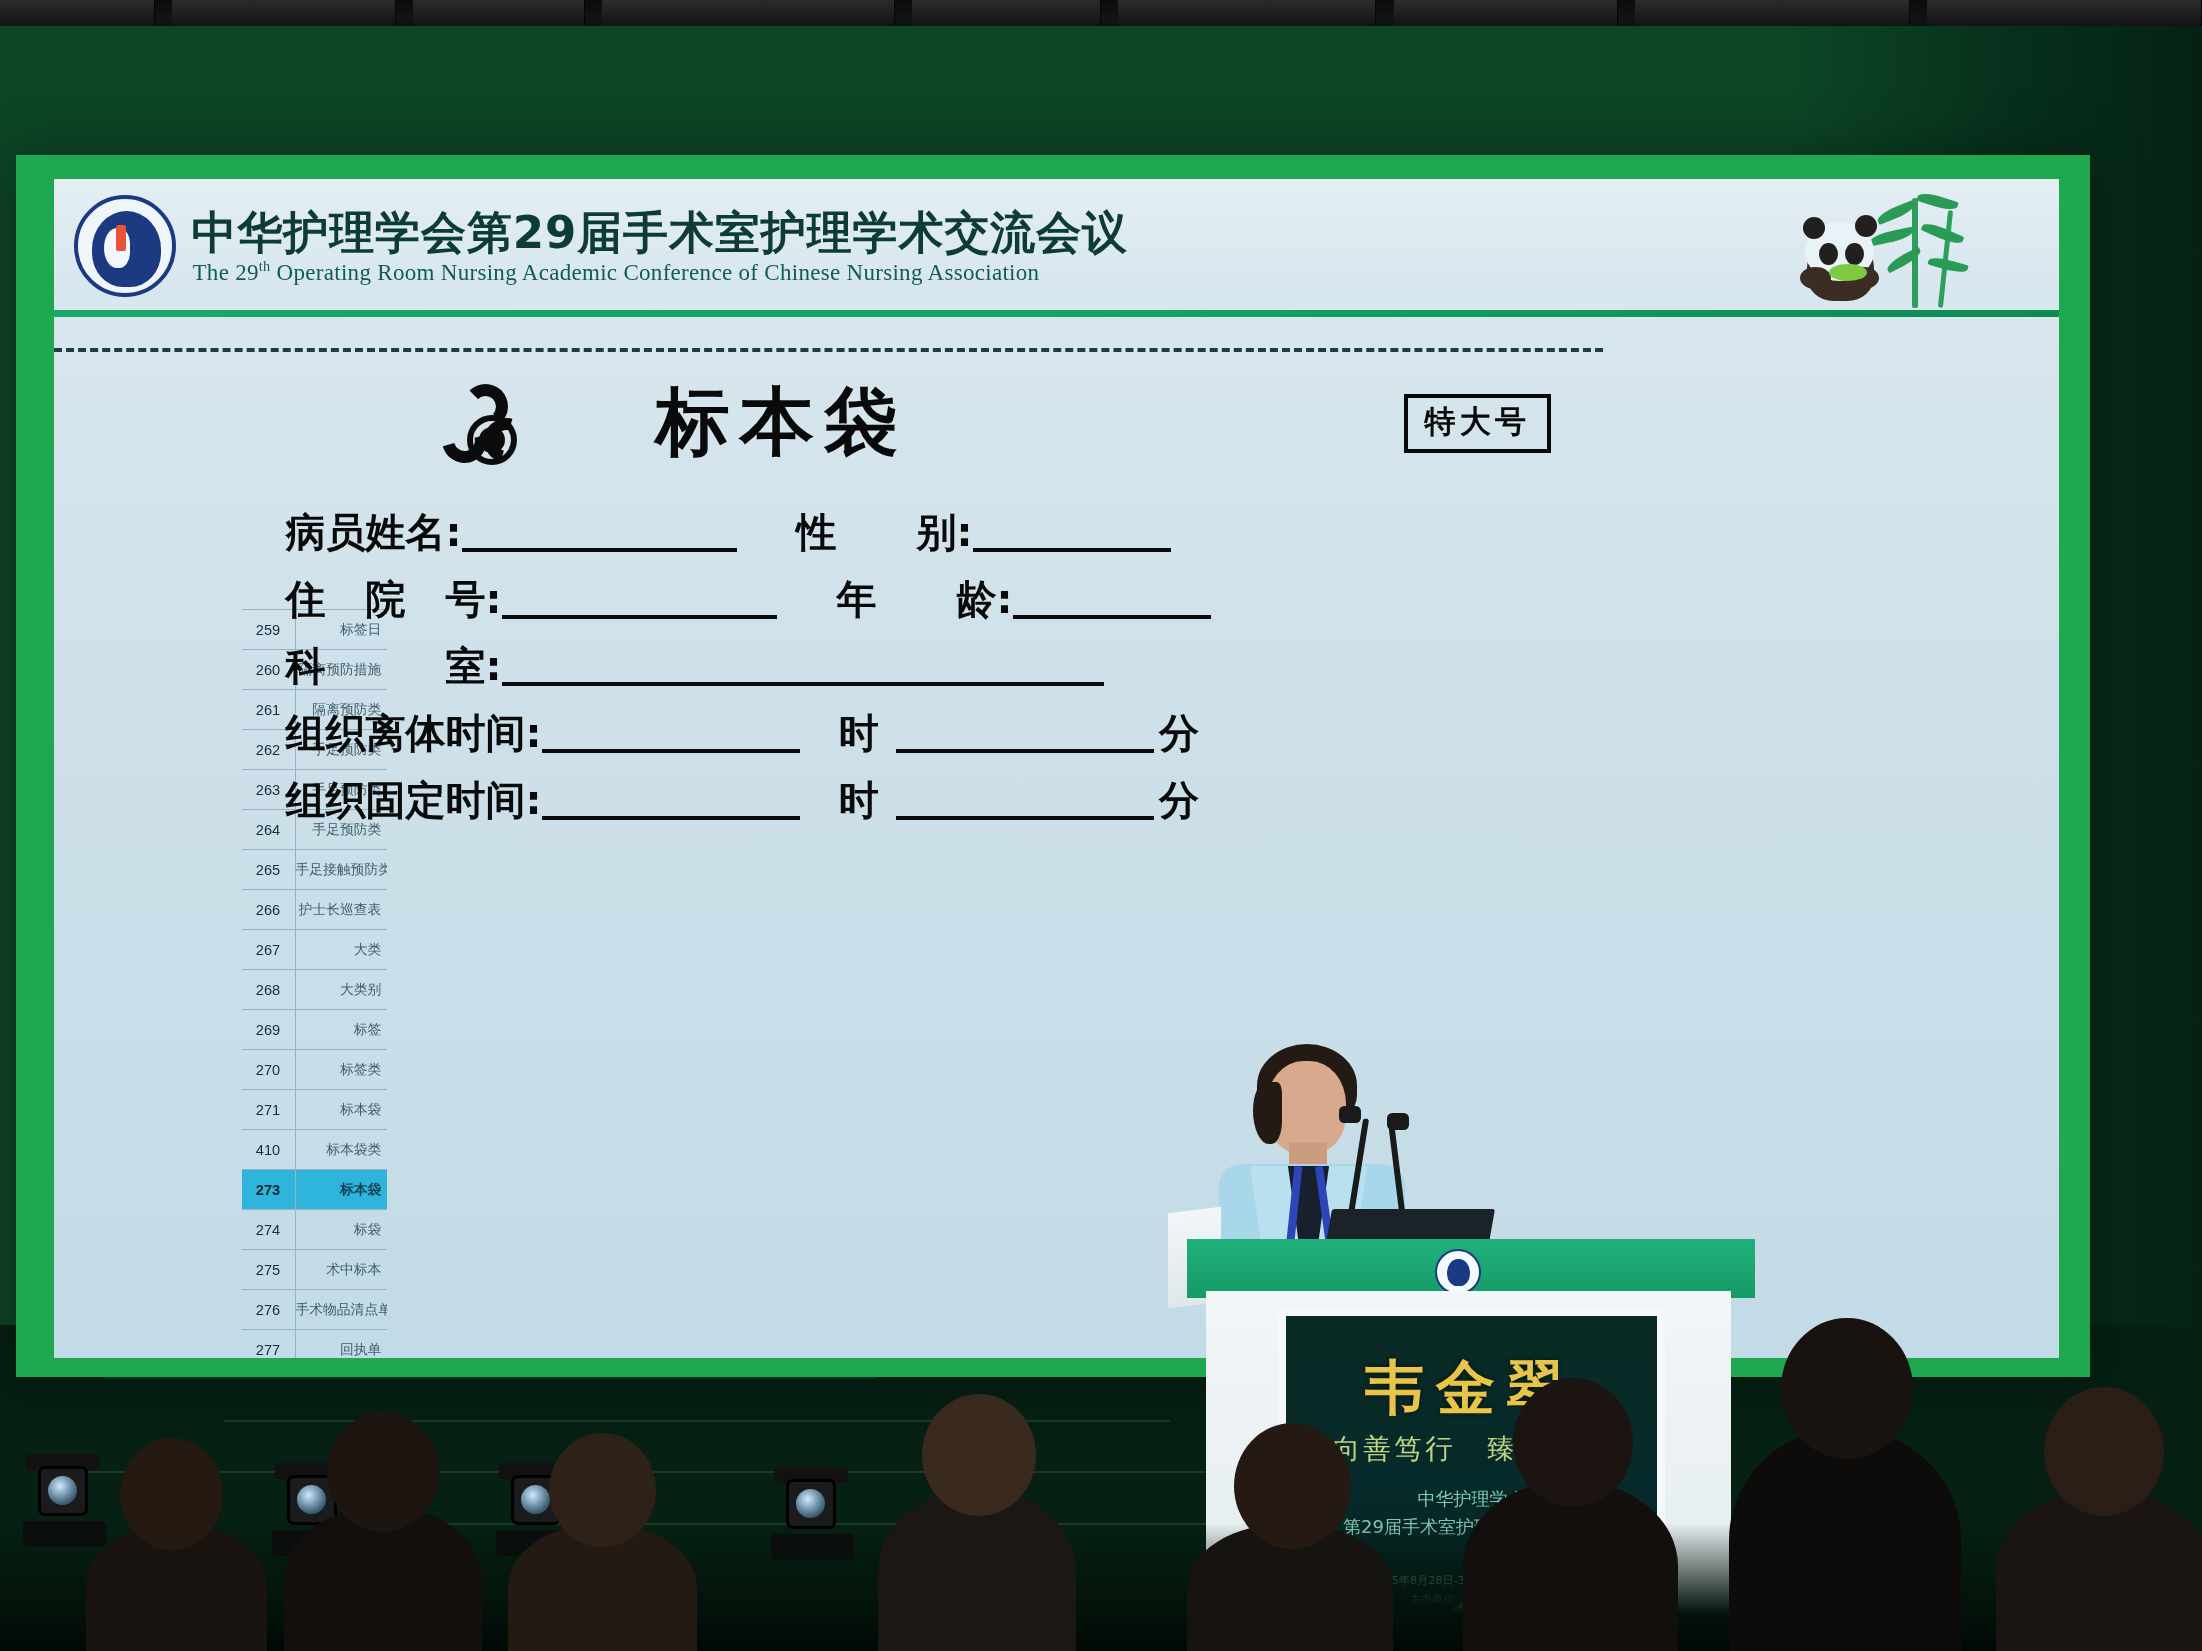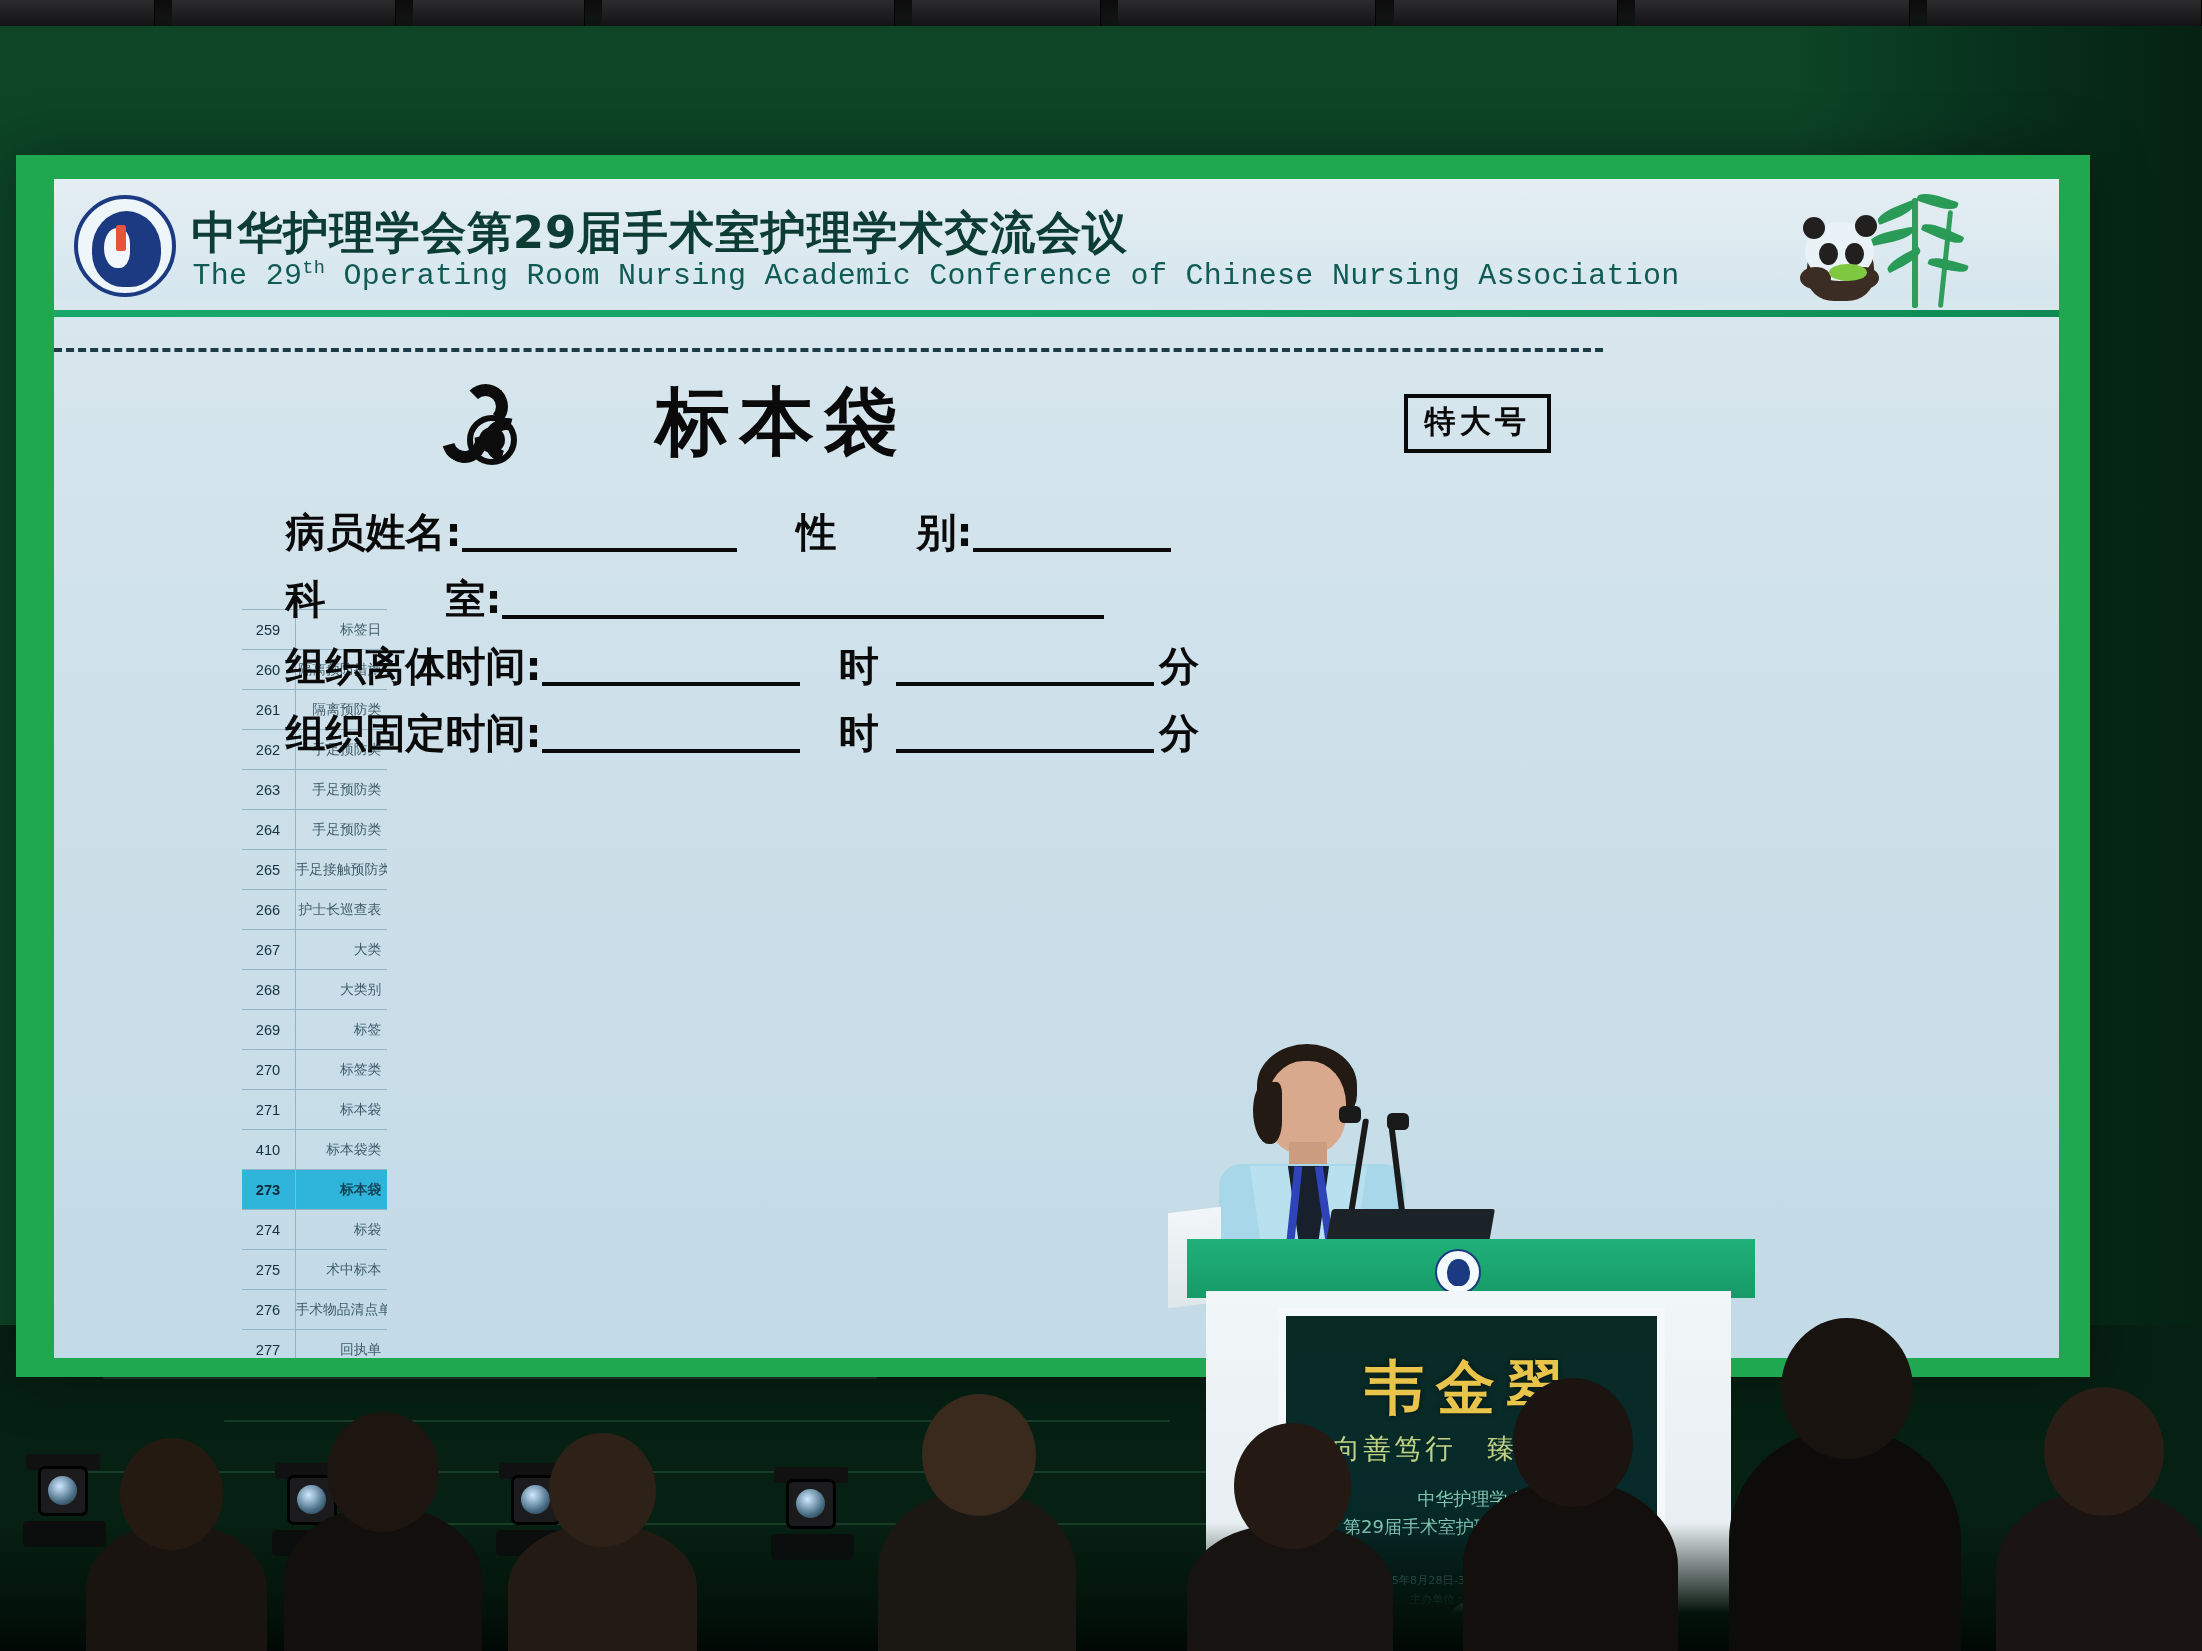--- a/index.html
+++ b/index.html
@@ -54,21 +54,21 @@
               border-radius:50% 50% 45% 45%; background:#1b3a82; }
   .cna-logo .lamp { position:absolute; left:38px; top:26px; width:10.3px; height:26px;
               background:#e8533a; border-radius:2.6px; }
   .cna-logo .face { position:absolute; left:26px; top:29px; width:26px; height:40px;
               background:#f2f7fb; border-radius:50% 40% 40% 50%; }
 
   .hdr-cn { position:absolute; left:138px; top:24px;
             font-family:"DejaVu Sans", sans-serif; font-weight:bold;
             font-size:45px; letter-spacing:0.9px; color:#0c3c33; white-space:nowrap; }
   .hdr-en { position:absolute; left:139px; top:79px;
-            font-family:Liberation Mono, monospace; font-size:30px;
+            font-family:Liberation Serif, serif; font-size:23px;
             letter-spacing:0.3px; color:#115b55; white-space:nowrap; }
   .sup { font-size:.62em; vertical-align:super; }
 
   
   .panda-wrap { position:absolute; right:52px; top:8.6px; width:224px; height:125px; }
   .bamboo-stalk { position:absolute; background:#2f9e5a; border-radius:2.6px; }
   .bamboo-leaf { position:absolute; background:#2a9a57; border-radius:60% 10% 60% 10%; }
   .panda-body { position:absolute; left:24px; top:53px; width:67px; height:60px;
                 background:#3b2d23; border-radius:44% 44% 40% 40%; }
   .panda-head { position:absolute; left:22.4px; top:34px; width:69px; height:59px;
@@ -377,20 +377,27 @@
 
         <div id="form-rows">
             <div class="frow">
               <span class="flabel">病员姓名:</span>
               <span class="fline" style="width: 275px;"></span>
               <span class="gap" style="width: 60px;"></span>
               <span class="flabel">性　　别:</span>
               <span class="fline" style="width: 198px;"></span>
             </div>
             <div class="frow">
+              <span class="flabel">住　院　号:</span>
+              <span class="fline" style="width: 275px;"></span>
+              <span class="gap" style="width: 60px;"></span>
+              <span class="flabel">年　　龄:</span>
+              <span class="fline" style="width: 198px;"></span>
+            </div>
+            <div class="frow">
               <span class="flabel">科　　　室:</span>
               <span class="fline" style="width: 602px;"></span>
             </div>
             <div class="frow">
               <span class="flabel">组织离体时间:</span>
               <span class="fline" style="width: 258px;"></span>
               <span class="gap" style="width: 34px;"></span>
               <span class="unit">时</span>
               <span class="gap" style="width: 12px;"></span>
               <span class="fline" style="width: 258px;"></span>

